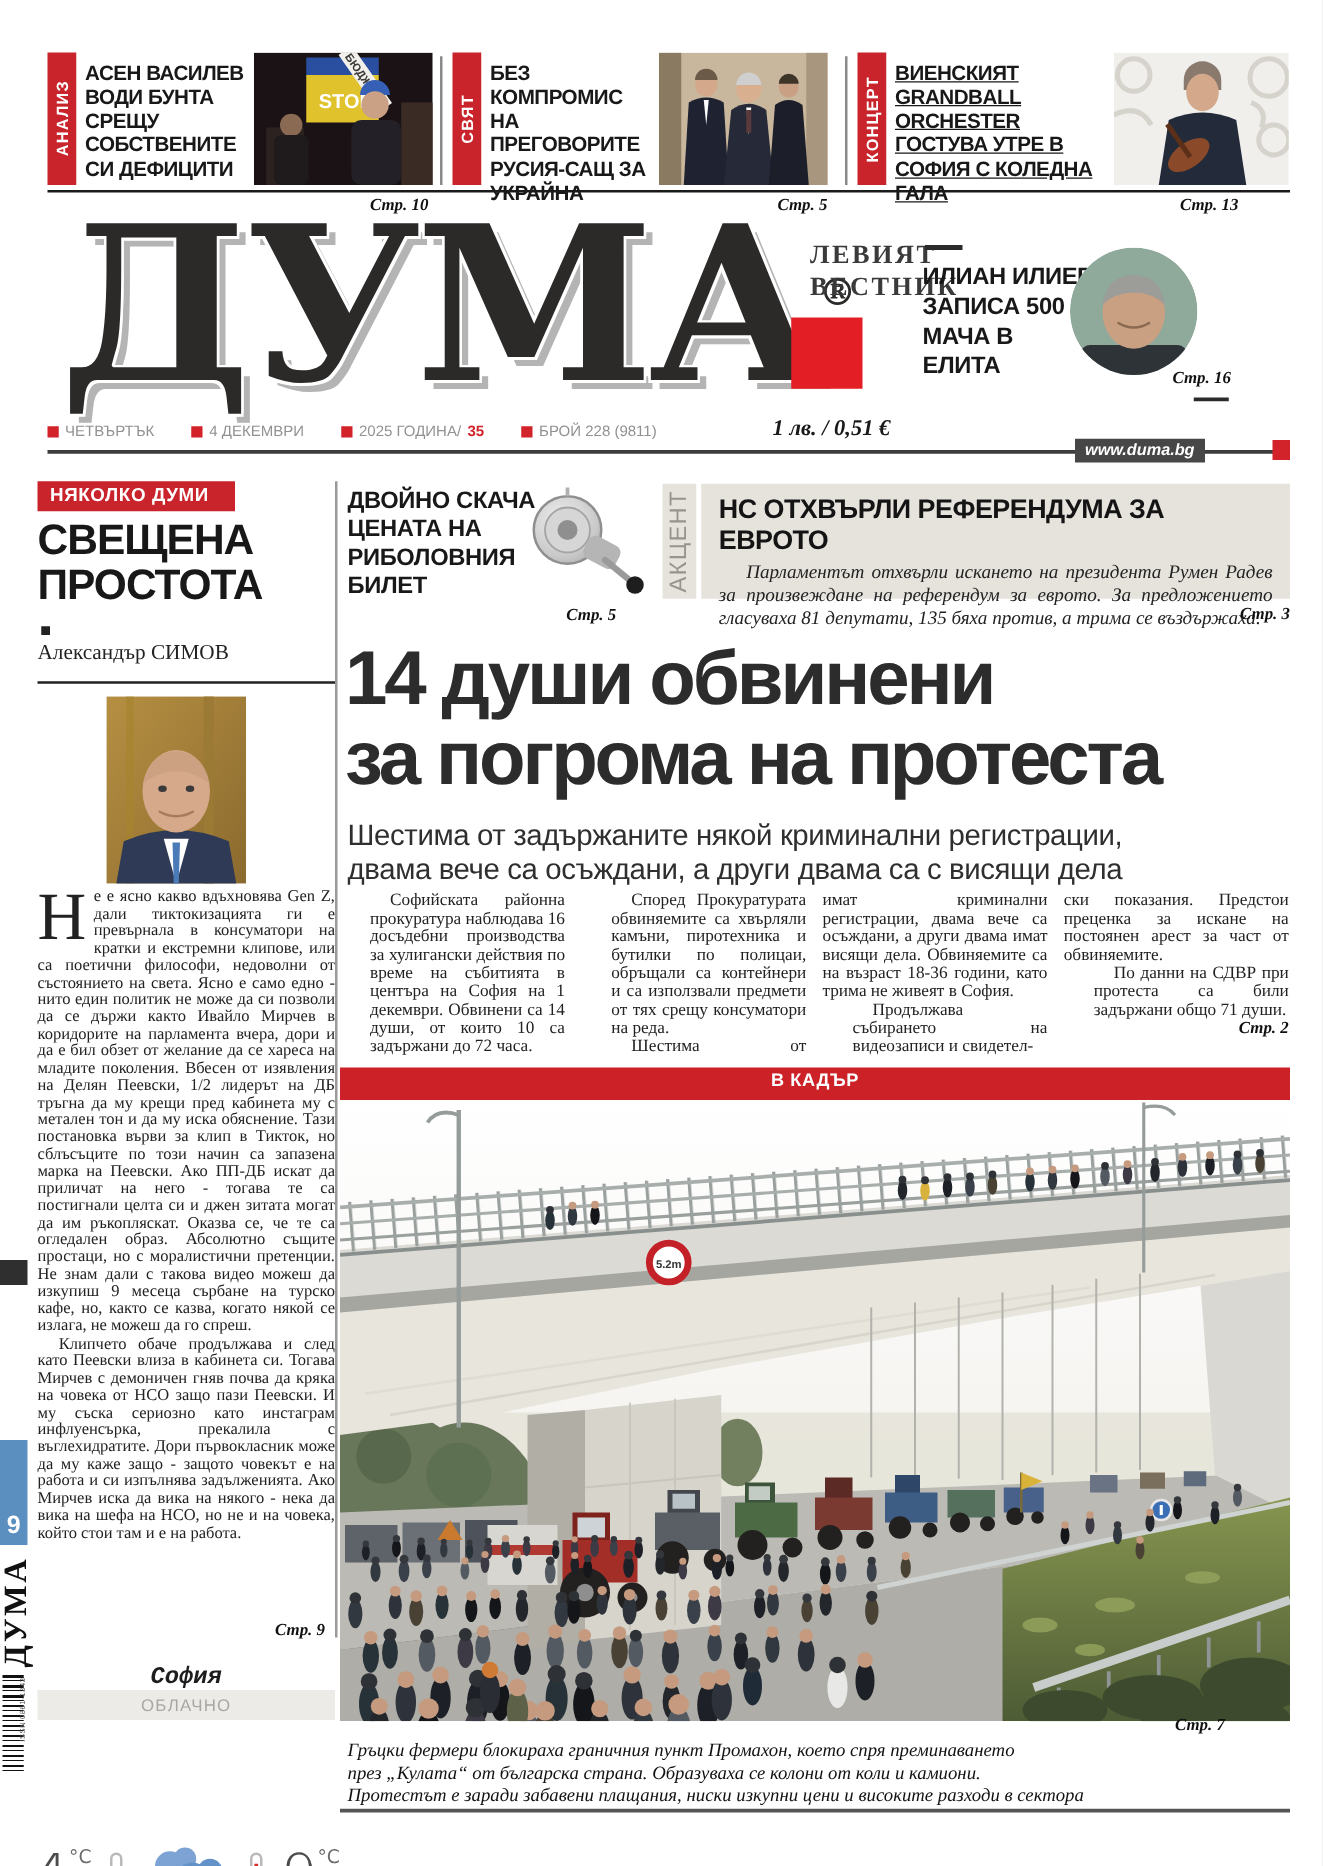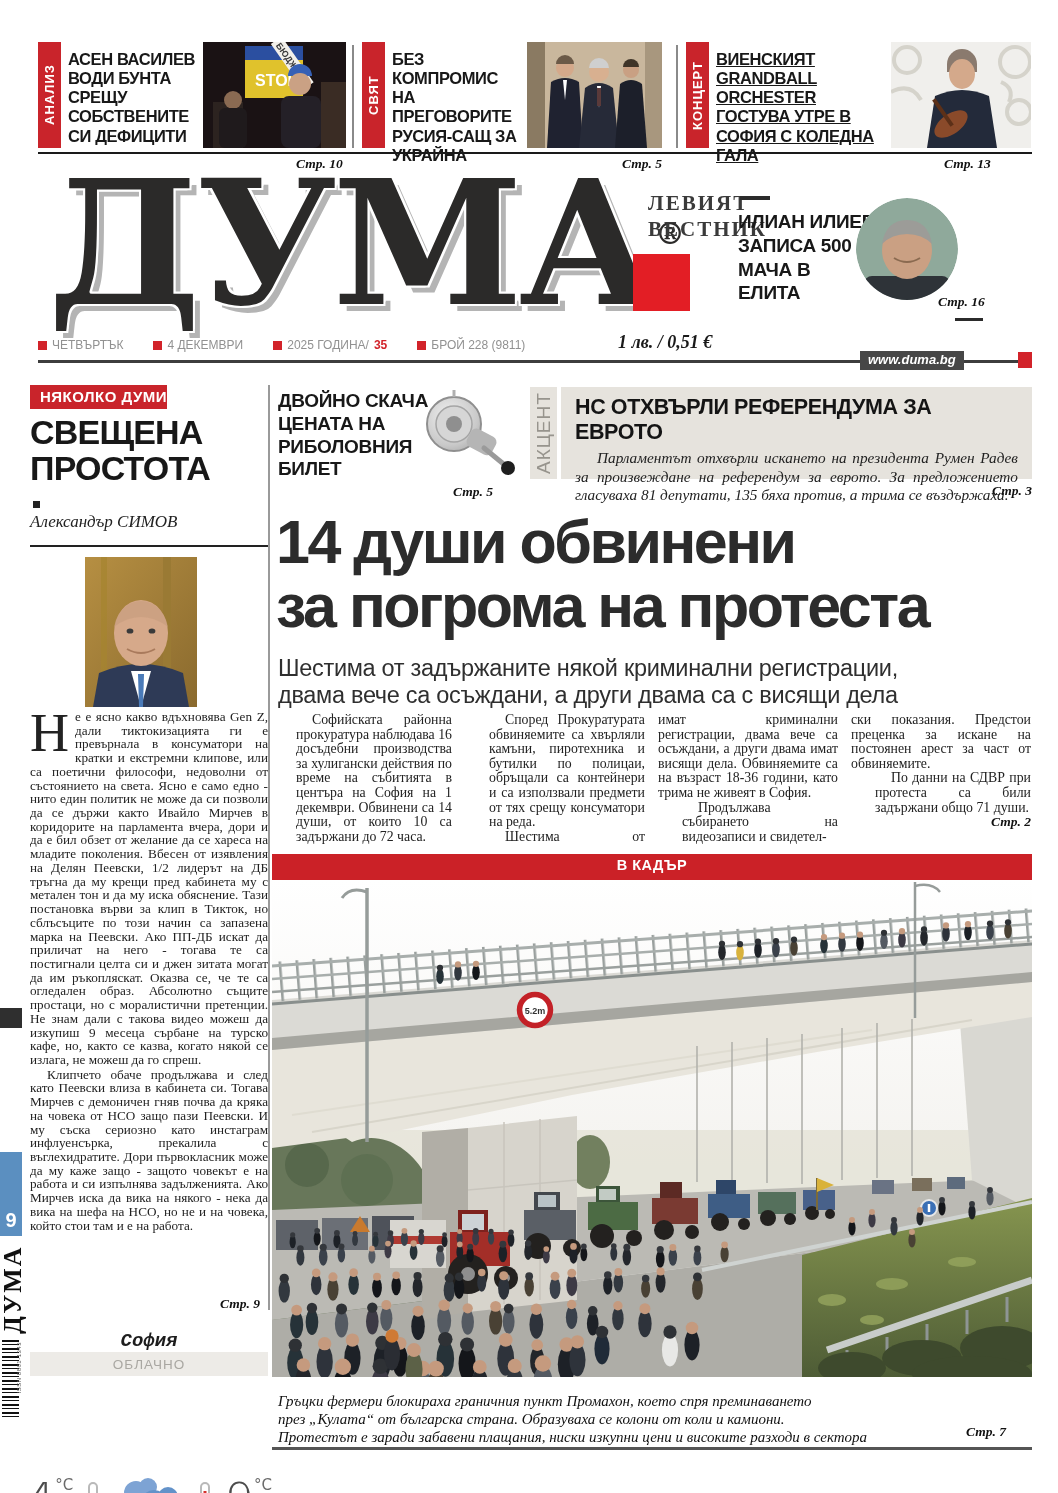--- a/index.html
+++ b/index.html
@@ -38,25 +38,25 @@
   .dl-sq{width:9px;height:9px;background:#d2232a;display:inline-block;}
   .dl-red{color:#d2232a;font-weight:bold;}
   .price{left:618px;top:332px;font-family:"Liberation Serif",serif;font-style:italic;
         font-weight:bold;font-size:18px;color:#1a1a1a;}
   .mast-rule{left:38px;top:360px;width:994px;height:3px;background:#3d3d3d;}
   .site-bar{left:860px;top:351px;height:18px;background:#474747;color:#fff;font-weight:bold;
         font-size:13px;padding:1px 8px 0 8px;font-style:italic;}
   .site-sq{left:1018px;top:352px;width:14px;height:16px;background:#d2232a;}
   
   .some-words{left:30px;top:385px;background:#c9242b;color:#fff;font-weight:bold;
-        font-size:15px;letter-spacing:0.5px;padding:3px 0 4px 10px;}
+        font-size:15px;letter-spacing:0.5px;padding:3px 21px 4px 10px;}
   .essay-title{left:30px;top:414px;width:238px;font-weight:bold;font-size:34px;
         line-height:1.06;letter-spacing:-0.8px;color:#181818;}
   .bullet{left:33px;top:501px;width:7px;height:7px;background:#222;}
-  .author{left:30px;top:512px;font-family:"Liberation Serif",serif;font-style:italic;
+  .author{left:30px;top:512px;font-family:"Liberation Serif",serif;
         font-size:17px;color:#222;}
   .author-rule{left:30px;top:545px;width:238px;border-top:2px solid #222;}
   .portrait{left:85px;top:557px;width:112px;height:150px;overflow:hidden;}
   .essay{left:30px;top:710px;width:238px;font-family:"Liberation Serif",serif;
         font-size:13.2px;line-height:1.04;text-align:justify;color:#222;}
   .essay p{margin:0;}
   .essay p+p{text-indent:17px;margin-top:1px;}
   .dropcap{float:left;font-family:"Liberation Serif",serif;font-size:54px;line-height:42px;
         padding:2px 6px 0 0;font-weight:400;color:#222;}
   .essay-ref{left:30px;top:1296px;width:230px;text-align:right;}
@@ -107,21 +107,21 @@
   .scol p.ind{text-indent:16px;margin-left:24px;}
   .scol p.ref{text-align:right;text-indent:0;}
   .kicker-bar{left:272px;top:854px;width:760px;height:37px;background:#cb2127;color:#fff;
         font-weight:bold;font-size:14.5px;letter-spacing:0.5px;text-align:center;line-height:23px;}
   .main-photo{left:272px;top:880px;width:760px;height:497px;overflow:hidden;}
   .credit{left:272px;top:1379px;width:756px;text-align:right;font-size:10.5px;
         color:#b9b7b3;letter-spacing:0.5px;}
   .caption{left:278px;top:1392px;width:690px;font-family:"Liberation Serif",serif;
         font-style:italic;font-size:15px;line-height:1.2;color:#111;}
   .caption span{display:block;}
-  .caption-ref{left:940px;top:1424px;width:92px;text-align:center;}
+  .caption-ref{left:940px;top:1372px;width:92px;text-align:left;}
   .bottom-rule{left:272px;top:1447px;width:760px;height:3px;background:#555;}
 </style>
 </head>
 <body>
 
 <div class="page">
 
   <div class="abs teaser" style="left:38px;top:42px;width:308px;height:106px;">
     <div class="kicker-vert">АНАЛИЗ</div>
     <div class="teaser-title" style="width:128px;">АСЕН ВАСИЛЕВ ВОДИ БУНТА СРЕЩУ СОБСТВЕНИТЕ СИ ДЕФИЦИТИ</div>

